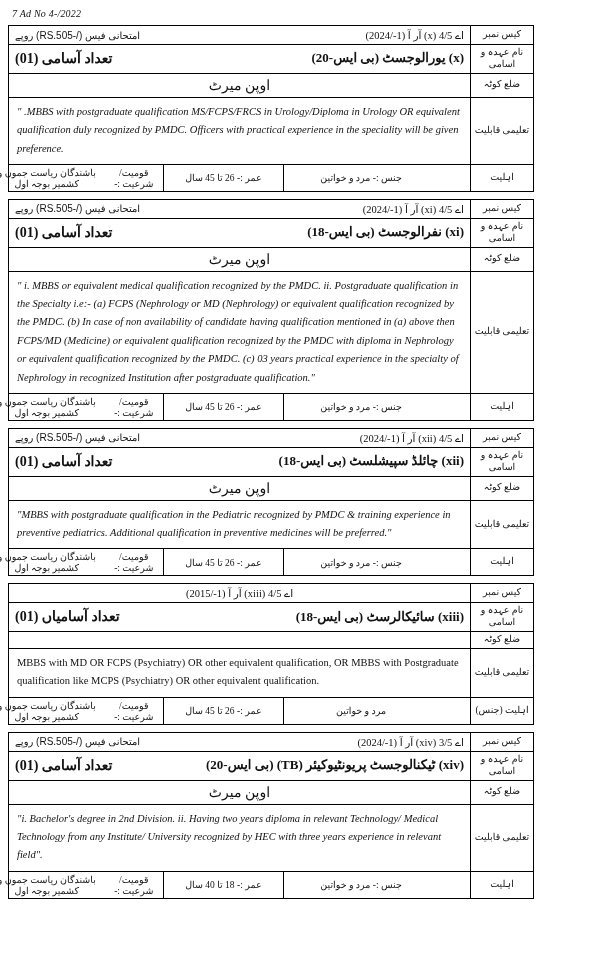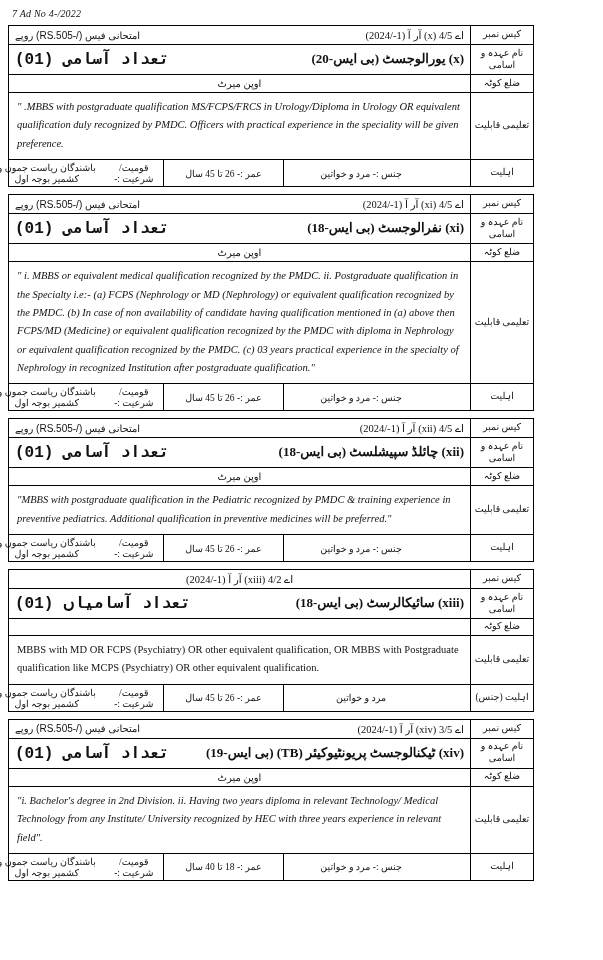--- a/index.html
+++ b/index.html
@@ -76,32 +76,32 @@
     padding:4px 6px 5px 6px;
   }
   .posttitle{
     font-weight:bold;
     font-size:13px;
     direction:rtl;
     font-family:"Liberation Serif", serif;
   }
   .vacancy{
     font-weight:bold;
-    font-size:16px;
-    direction:rtl;
-    font-family:Liberation Mono, monospace;
+    font-size:14px;
+    direction:rtl;
+    font-family:Liberation Serif, serif;
   }
   .feecell{
     font-size:10px;
     direction:rtl;
     font-family:Liberation Sans, sans-serif;
   }
   .districtrow .val{
     justify-content:center;
-    font-size:10px;
+    font-size:14px;
     direction:rtl;
     font-family:"Liberation Serif", serif;
     padding:3px 6px;
   }
   .qual{
     flex:1 1 auto;
     order:1;
     padding:5px 8px 6px 8px;
     font-size:10.5px;
     font-style:italic;
@@ -282,21 +282,21 @@
           </div>
         </div>
       </div>
       <div class="lbl">اہلیت</div>
     </div>
   </div>
 
   <div class="block">
     <div class="row">
       <div class="val center">
-        <span class="casecell">اے 4/2 (xiii) آر آ (1-/2024)</span>
+        <span class="casecell">اے 4/5 (xiii) آر آ (1-/2015)</span>
       </div>
       <div class="lbl">کیس نمبر</div>
     </div>
     <div class="row titlerow">
       <div class="val">
         <div class="spread">
           <span class="posttitle">(xiii) سائیکالرسٹ (بی ایس-18)</span>
           <span class="vacancy">تعداد آسامیاں (01)</span>
         </div>
       </div>
@@ -336,21 +336,21 @@
         <div class="spread">
           <span class="casecell">اے 3/5 (xiv) آر آ (1-/2024)</span>
           <span class="feecell">امتحانی فیس (/-RS.505) روپے</span>
         </div>
       </div>
       <div class="lbl">کیس نمبر</div>
     </div>
     <div class="row titlerow">
       <div class="val">
         <div class="spread">
-          <span class="posttitle">(xiv) ٹیکنالوجسٹ پریونٹیوکیئر (TB) (بی ایس-19)</span>
+          <span class="posttitle">(xiv) ٹیکنالوجسٹ پریونٹیوکیئر (TB) (بی ایس-20)</span>
           <span class="vacancy">تعداد آسامی (01)</span>
         </div>
       </div>
       <div class="lbl">نام عہدہ و اسامی</div>
     </div>
     <div class="row districtrow">
       <div class="val">اوپن میرٹ</div>
       <div class="lbl">ضلع کوٹہ</div>
     </div>
     <div class="row">

